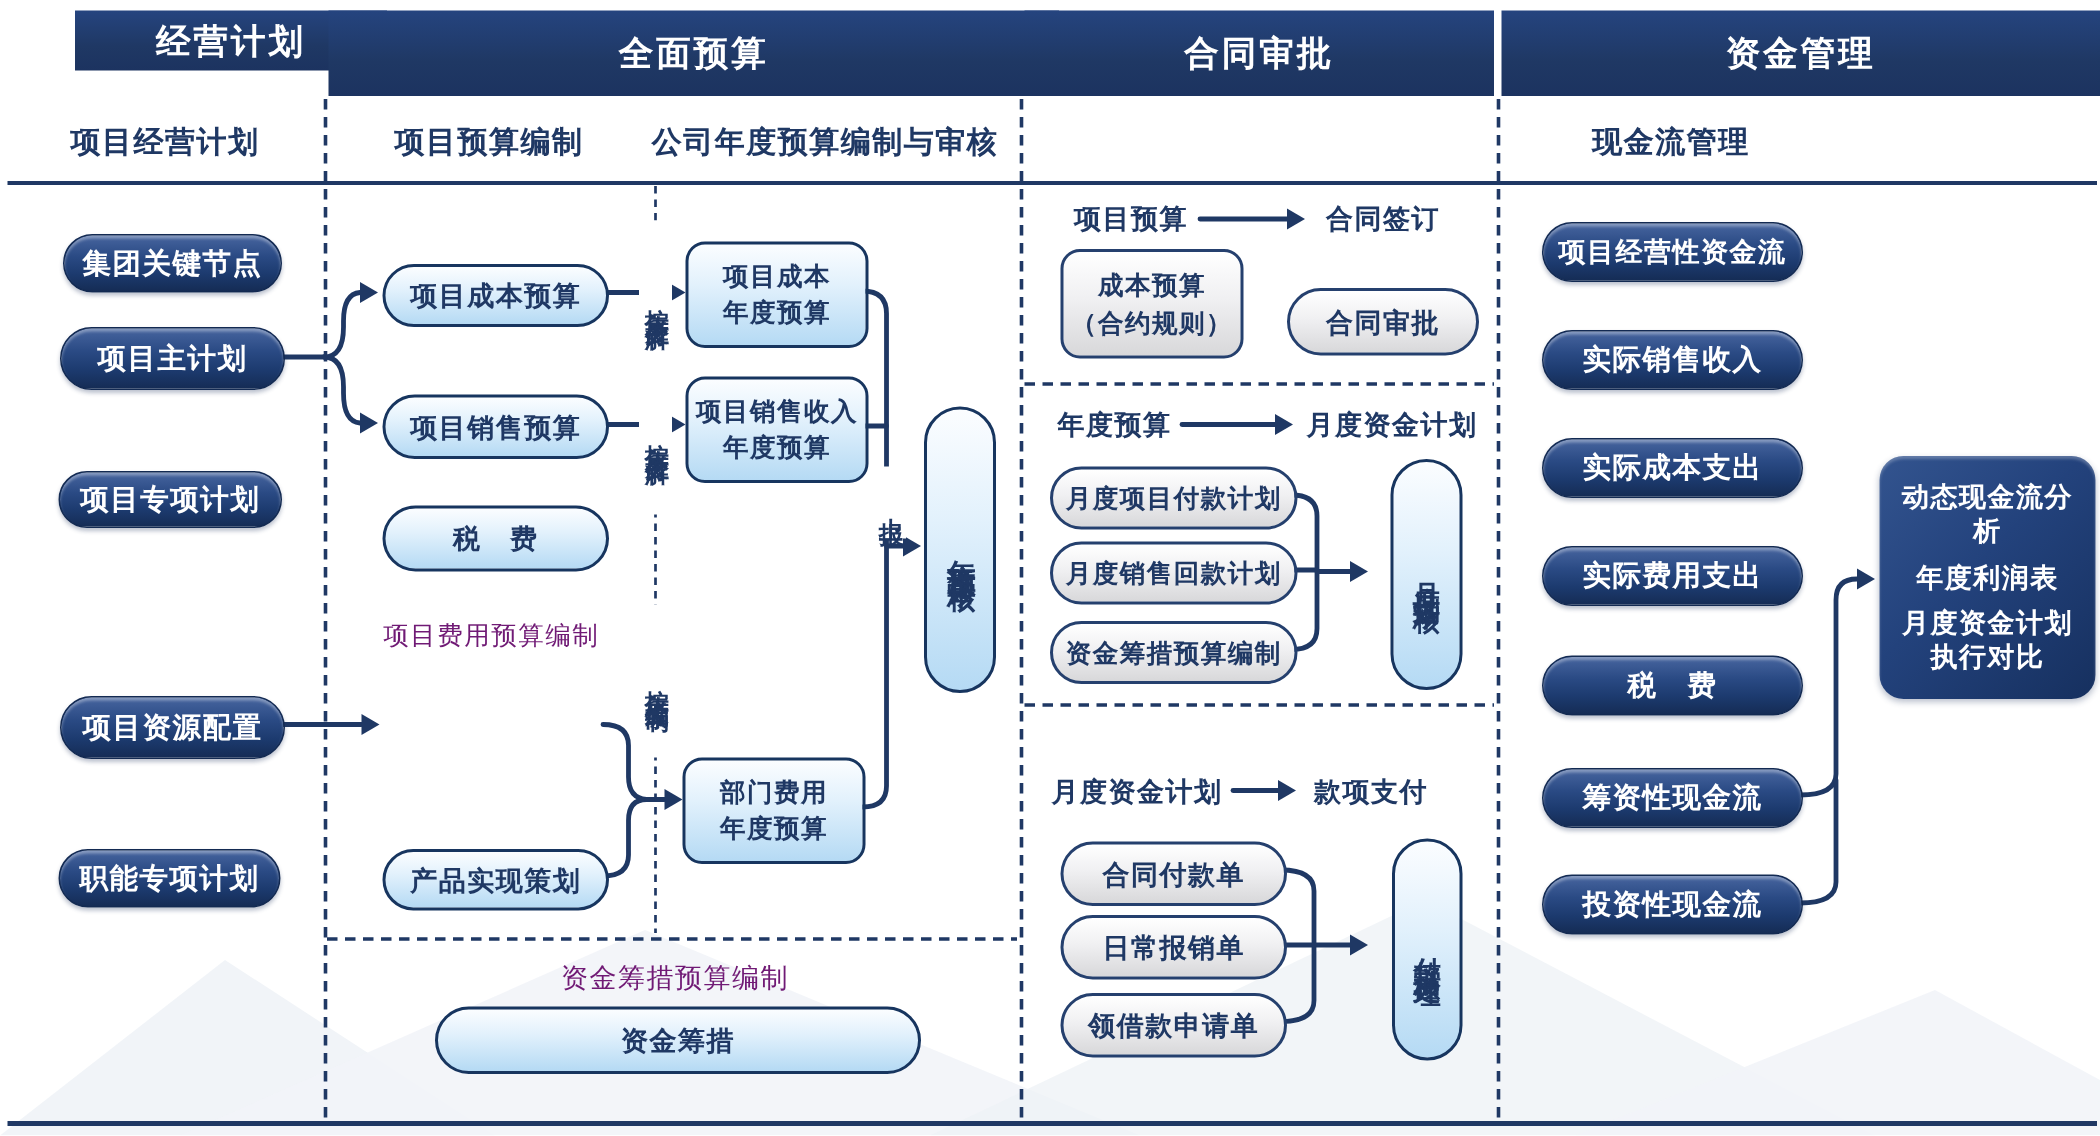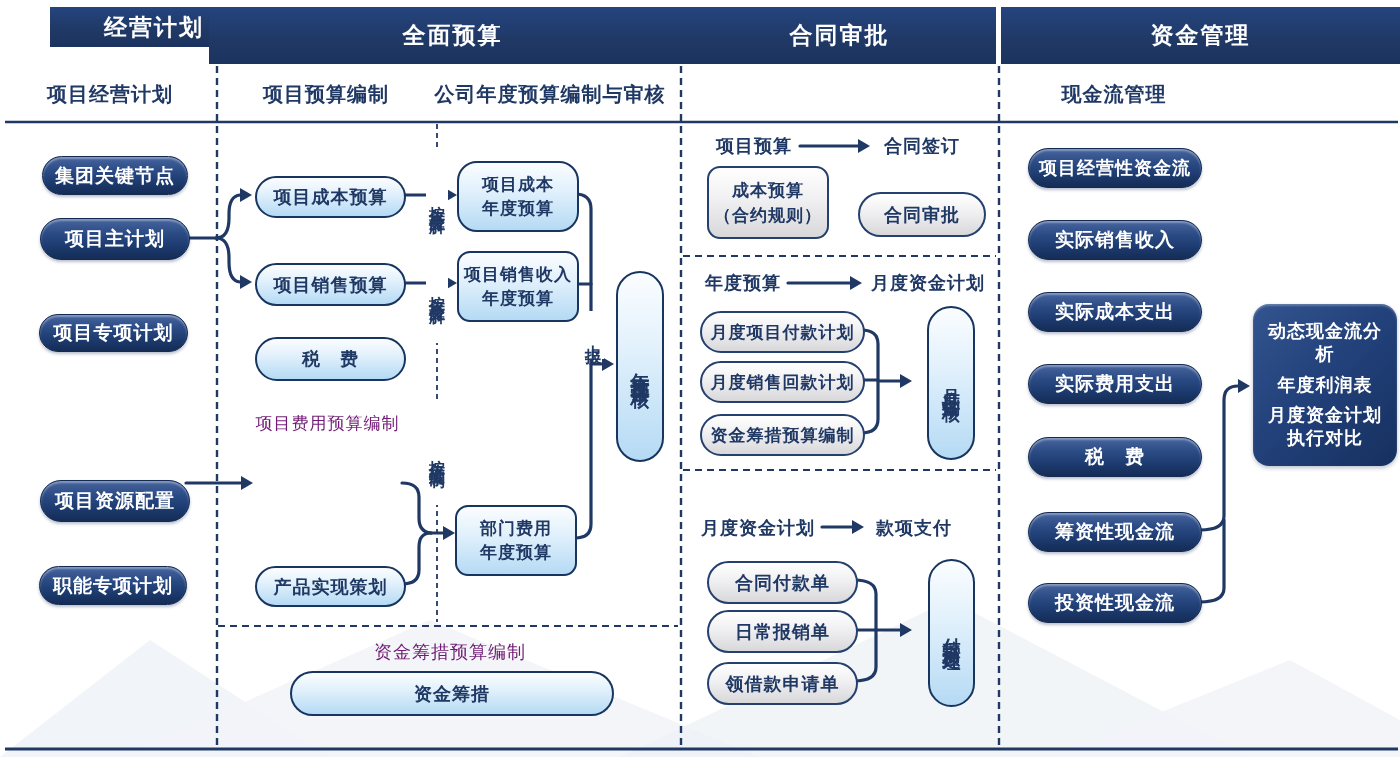--- a/index.html
+++ b/index.html
@@ -138,46 +138,46 @@
       <path d="M218,626 H678" stroke-width="2.2" stroke-dasharray="7,5"></path>
     </g>
 
     <path d="M5,122 H1398" stroke="#1f3864" stroke-width="2.6"></path>
     <path d="M5,749 H1398" stroke="#1f3864" stroke-width="3.2"></path>
   </svg>
 
   <div class="layer2">
 
     <div class="abs hdr" style="left:6px;top:7px;width:208px;height:40px;margin-left:44px;">经营计划</div>
-    <div class="abs hdr" style="left:209px;top:7px;width:487px;height:57px;">全面预算</div>
+    <div class="abs hdr" style="left:219px;top:7px;width:487px;height:57px;">全面预算</div>
     <div class="abs hdr" style="left:683px;top:7px;width:313px;height:57px;">合同审批</div>
     <div class="abs hdr" style="left:1001px;top:7px;width:399px;height:57px;">资金管理</div>
 
     <div class="abs subhdr" style="left:30px;top:80px;width:160px;height:28px;">项目经营计划</div>
     <div class="abs subhdr" style="left:246px;top:80px;width:160px;height:28px;">项目预算编制</div>
     <div class="abs subhdr" style="left:429px;top:80px;width:242px;height:28px;">公司年度预算编制与审核</div>
     <div class="abs subhdr" style="left:1052px;top:80px;width:124px;height:28px;">现金流管理</div>
 
     <div class="abs pill-dark" style="left:42px;top:156px;width:144px;height:37px;">集团关键节点</div>
     <div class="abs pill-dark" style="left:40px;top:218px;width:148px;height:40px;">项目主计划</div>
     <div class="abs pill-dark" style="left:39px;top:314px;width:147px;height:36px;">项目专项计划</div>
-    <div class="abs pill-dark" style="left:40px;top:464px;width:148px;height:40px;margin-top:16px;">项目资源配置</div>
+    <div class="abs pill-dark" style="left:40px;top:464px;width:148px;height:40px;">项目资源配置</div>
     <div class="abs pill-dark" style="left:39px;top:566px;width:146px;height:37px;">职能专项计划</div>
 
     <div class="abs pill-light" style="left:255px;top:176px;width:147px;height:38px;">项目成本预算</div>
     <div class="abs pill-light" style="left:255px;top:263px;width:147px;height:39px;">项目销售预算</div>
     <div class="abs pill-light" style="left:255px;top:337px;width:147px;height:40px;">税　费</div>
     <div class="abs note-title" style="left:245px;top:412px;width:165px;height:22px;">项目费用预算编制</div>
     <div class="abs pill-light" style="left:255px;top:566px;width:147px;height:37px;">产品实现策划</div>
 
     <div class="abs vlabel" style="left:426px;top:147px;width:22px;height:106px;">按年度分解</div>
     <div class="abs vlabel" style="left:426px;top:237px;width:22px;height:106px;">按年度分解</div>
     <div class="abs vlabel" style="left:426px;top:403px;width:22px;height:102px;">按年度编制</div>
 
-    <div class="abs box-light" style="left:457px;top:161px;width:118px;height:67px;border-radius:20px;">
+    <div class="abs box-light" style="left:457px;top:161px;width:118px;height:67px;">
       <div>项目成本</div>
       <div>年度预算</div>
     </div>
     <div class="abs box-light" style="left:457px;top:251px;width:118px;height:67px;">
       <div>项目销售收入</div>
       <div>年度预算</div>
     </div>
     <div class="abs box-light" style="left:455px;top:505px;width:118px;height:67px;">
       <div>部门费用</div>
       <div>年度预算</div>

